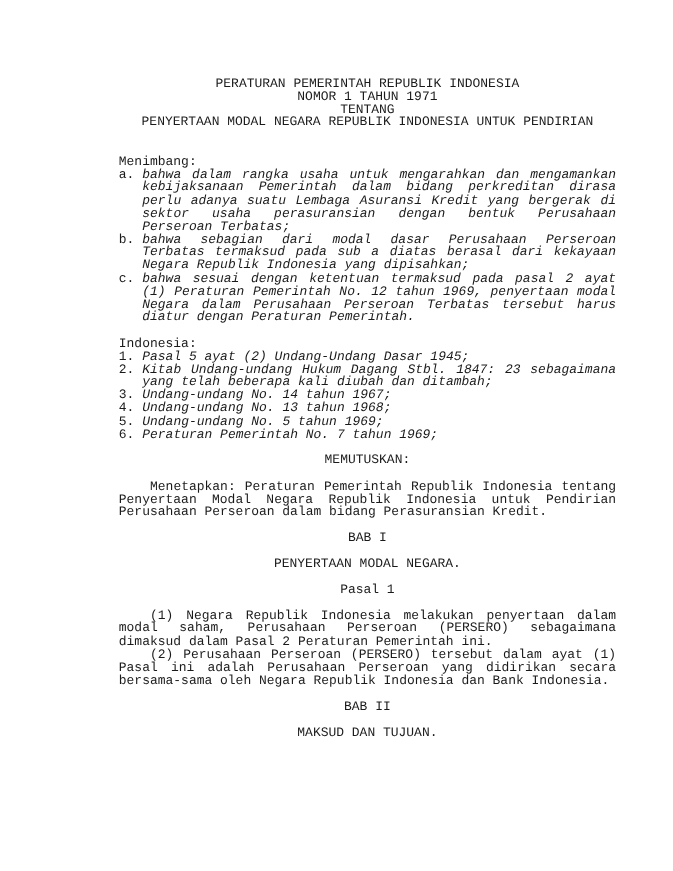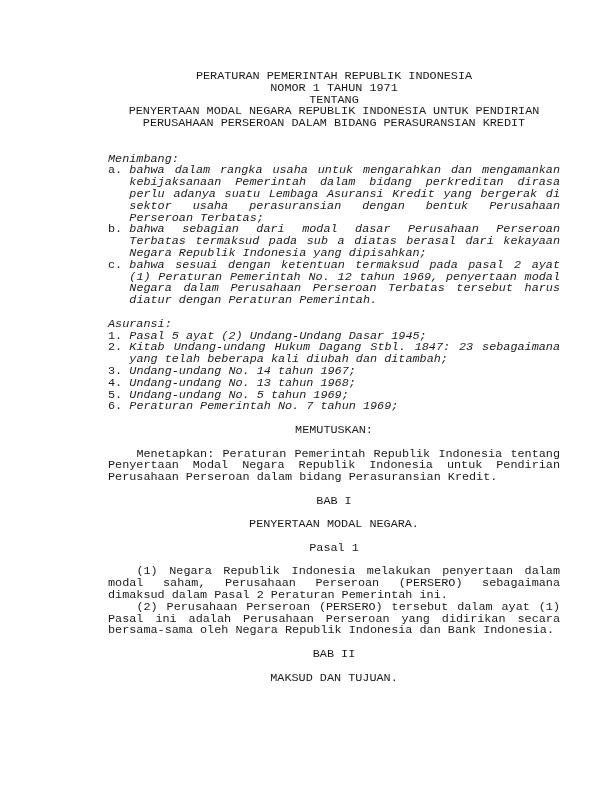--- a/index.html
+++ b/index.html
@@ -48,34 +48,32 @@
       text-align-last: left;
       font-style: italic;
     }
     .para {
       text-align: justify;
       text-align-last: left;
       text-indent: 28.4px;
     }
     .label {
       white-space: pre;
-      font-style: italic;
     }
   </style>
 </head>
 <body>
 
 <div class="page">
 
   <div>
     <div class="line center">PERATURAN PEMERINTAH REPUBLIK INDONESIA</div>
     <div class="line center">NOMOR 1 TAHUN 1971</div>
     <div class="line center">TENTANG</div>
     <div class="line center">PENYERTAAN MODAL NEGARA REPUBLIK INDONESIA UNTUK PENDIRIAN</div>
-    <div class="line center">PERUSAHAAN PERSEROAN DALAM BIDANG PERASURANSIAN KREDIT</div>
   </div>
   <div class="blank"></div>
   <div class="blank"></div>
 
   <div>
     <div class="line label">Menimbang:</div>
     <div class="item">
       <span class="marker">a.</span>
       <span class="body">bahwa dalam rangka usaha untuk mengarahkan dan mengamankan kebijaksanaan Pemerintah dalam bidang perkreditan dirasa perlu adanya suatu Lembaga Asuransi Kredit yang bergerak di sektor usaha perasuransian dengan bentuk Perusahaan Perseroan Terbatas;</span>
     </div>
@@ -84,21 +82,21 @@
       <span class="body">bahwa sebagian dari modal dasar Perusahaan Perseroan Terbatas termaksud pada sub a diatas berasal dari kekayaan Negara Republik Indonesia yang dipisahkan;</span>
     </div>
     <div class="item">
       <span class="marker">c.</span>
       <span class="body">bahwa sesuai dengan ketentuan termaksud pada pasal 2 ayat (1) Peraturan Pemerintah No. 12 tahun 1969, penyertaan modal Negara dalam Perusahaan Perseroan Terbatas tersebut harus diatur dengan Peraturan Pemerintah.</span>
     </div>
   </div>
   <div class="blank"></div>
 
   <div>
-    <div class="line label">Asuransi:</div>
+    <div class="line label">Indonesia:</div>
     <div class="item">
       <span class="marker">1.</span>
       <span class="body">Pasal 5 ayat (2) Undang-Undang Dasar 1945;</span>
     </div>
     <div class="item">
       <span class="marker">2.</span>
       <span class="body">Kitab Undang-undang Hukum Dagang Stbl. 1847: 23 sebagaimana yang telah beberapa kali diubah dan ditambah;</span>
     </div>
     <div class="item">
       <span class="marker">3.</span>

